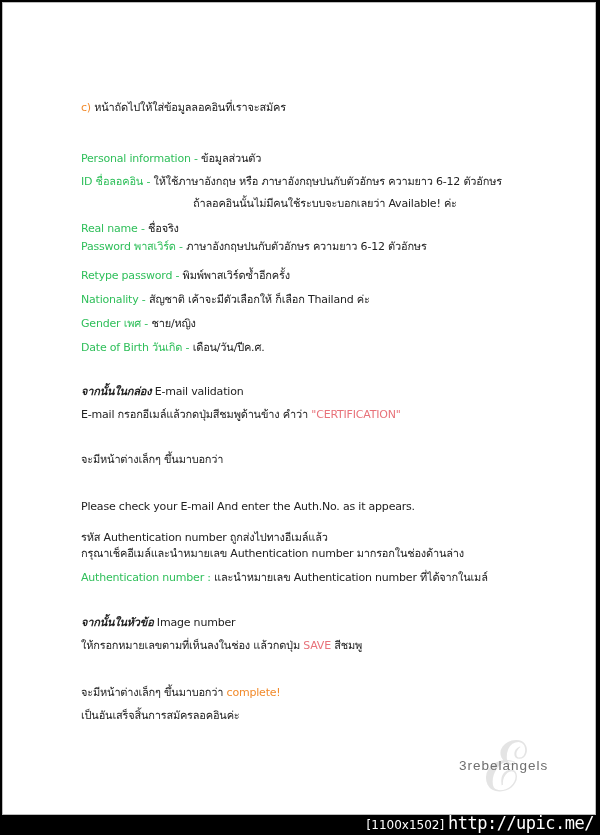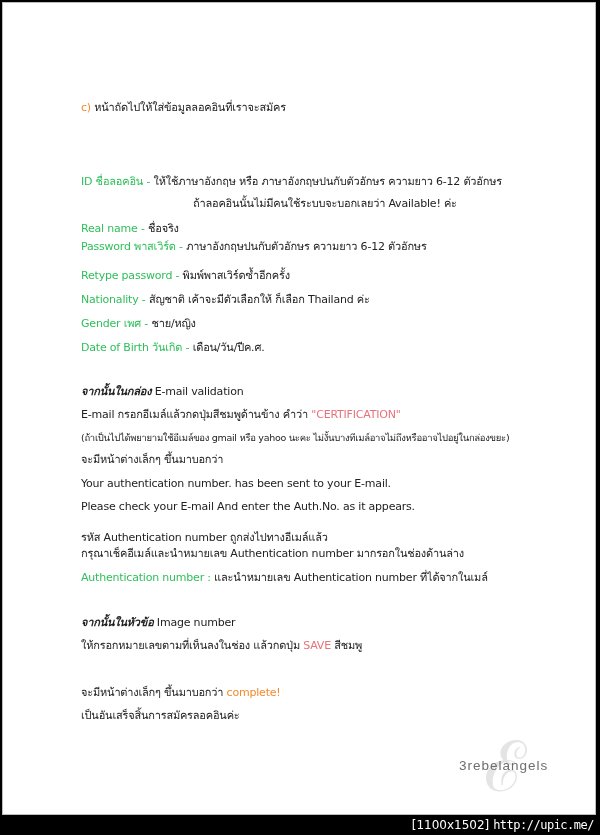--- a/index.html
+++ b/index.html
@@ -28,32 +28,35 @@
       line-height: 78px; text-align: center;
     }
     .logo-text {
       position: absolute; left: 6px; top: 30px; font-family: Liberation Sans, sans-serif;
       font-size: 13.5px; color: #6e6e6e; letter-spacing: 1px;
     }
     .footer {
       position: absolute; right: 6px; bottom: 2px; color: #fff; font-size: 12px;
       font-family: "DejaVu Sans", sans-serif; line-height: 16px; white-space: nowrap;
     }
-    .footer .url { font-family: "DejaVu Sans Mono", monospace; font-size: 12px; letter-spacing: -0.5px; }
+    .footer .url { font-family: "DejaVu Sans Mono", monospace; font-size: 17px; letter-spacing: -0.5px; }
   </style>
 </head>
 <body>
 
 <div class="page">
 
   <div class="line" style="top:98px;">
     <span class="orange">c)</span>
     <span>หน้าถัดไปให้ใส่ข้อมูลลอคอินที่เราจะสมัคร</span>
   </div>
 
+  <div class="line" style="top:149px;">
+    <span class="green">Personal information - </span><span>ข้อมูลส่วนตัว</span>
+  </div>
 
   <div class="line" style="top:172px;">
     <span class="green">ID ชื่อลอคอิน - </span><span>ให้ใช้ภาษาอังกฤษ หรือ ภาษาอังกฤษปนกับตัวอักษร ความยาว 6-12 ตัวอักษร</span>
   </div>
   <div class="line indent" style="top:194px;">ถ้าลอคอินนั้นไม่มีคนใช้ระบบจะบอกเลยว่า Available! ค่ะ</div>
 
   <div class="line" style="top:219px;">
     <span class="green">Real name - </span><span>ชื่อจริง</span>
   </div>
 
@@ -78,25 +81,23 @@
   </div>
 
   <div class="line" style="top:382px;">
     <span class="bold-part">จากนั้นในกล่อง</span><span> E-mail validation</span>
   </div>
 
   <div class="line" style="top:405px;">
     <span>E-mail กรอกอีเมล์แล้วกดปุ่มสีชมพูด้านข้าง คำว่า </span><span class="pink">"CERTIFICATION"</span>
   </div>
 
-  <div class="line small" style="top:428px;">(ถ้าเป็นไปได้พยายามใช้อีเมล์ของ gmail หรือ yahoo นะคะ ไม่งั้นบางทีเมล์อาจไม่ถึงหรืออาจไปอยู่ในกล่องขยะ)</div>
 
   <div class="line" style="top:450px;">จะมีหน้าต่างเล็กๆ ขึ้นมาบอกว่า</div>
 
-  <div class="line" style="top:474px;">Your authentication number.  has been sent to your E-mail.</div>
 
   <div class="line" style="top:497px;">Please check your E-mail  And enter the Auth.No. as it appears.</div>
 
   <div class="line" style="top:520px;margin-top:8px;">รหัส Authentication number ถูกส่งไปทางอีเมล์แล้ว</div>
 
   <div class="line" style="top:544px;">กรุณาเช็คอีเมล์และนำหมายเลข Authentication number มากรอกในช่องด้านล่าง</div>
 
   <div class="line" style="top:568px;">
     <span class="green">Authentication number : </span><span>และนำหมายเลข Authentication number ที่ได้จากในเมล์</span>
   </div>

